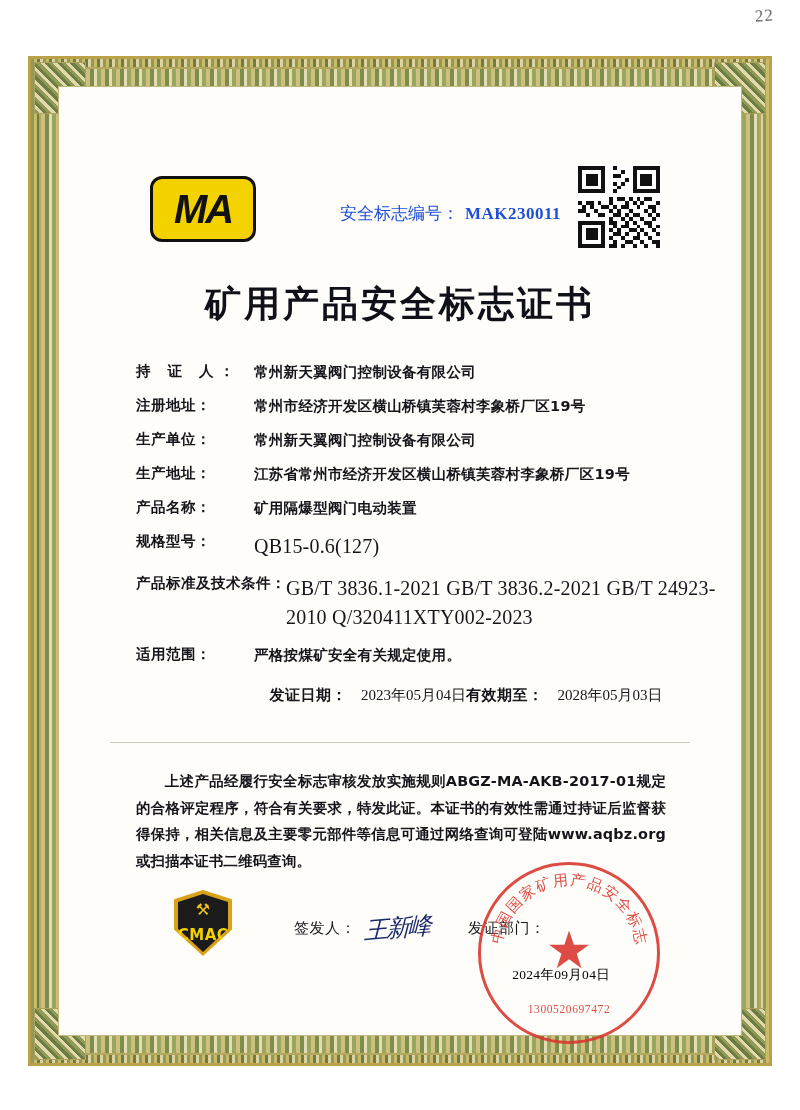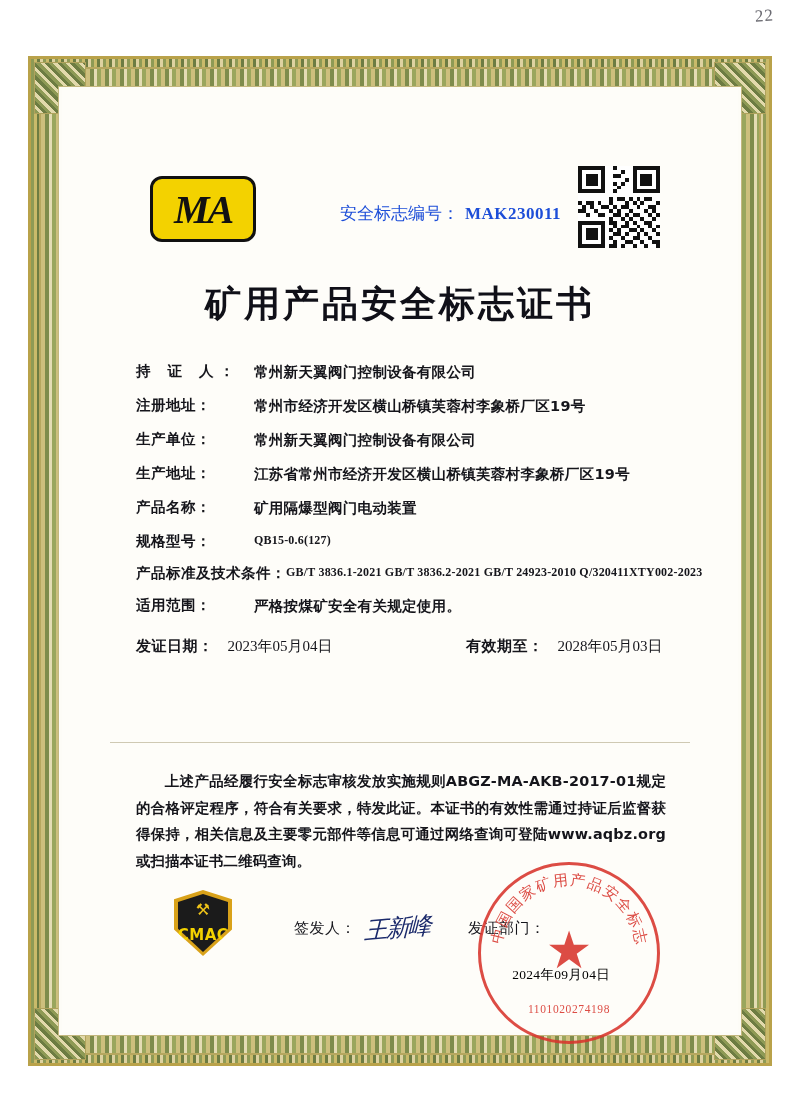--- a/index.html
+++ b/index.html
@@ -101,21 +101,21 @@
     height: 66px;
     background: #f3d200;
     border: 3px solid #111;
     border-radius: 12px;
     box-sizing: border-box;
     display: flex;
     align-items: center;
     justify-content: center;
   }
   .ma-logo span {
-    font-family: Liberation Serif, serif;
+    font-family: Liberation Sans, sans-serif;
     font-weight: bold;
     font-size: 40px;
     font-style: italic;
     color: #111;
     letter-spacing: -2px;
   }
 
   
   .qr {
     position: absolute;
@@ -180,34 +180,35 @@
   .lbl.wide { width: 150px; flex: 0 0 150px; }
   .colon { margin-right: 4px; }
   .val {
     flex: 1;
     font-weight: bold;
     letter-spacing: .3px;
     line-height: 1.45;
   }
   .val.mono {
     font-family: "Liberation Serif", serif;
-    font-weight: bold;
-    font-size: 12px;
+    font-weight: normal;
+    font-size: 20px;
     letter-spacing: .2px;
   }
   .spaced { letter-spacing: 6px; }
 
   .row.dates {
     margin-top: 20px;
     font-size: 15px;
   }
   .date-left, .date-right {
     display: flex;
     align-items: center;
     white-space: nowrap;
+    justify-content: flex-end;
   }
   .date-left { width: 330px; }
   .date-left .lbl, .date-right .lbl {
     width: auto;
     flex: 0 0 auto;
     margin-right: 10px;
   }
   .date-right .lbl { margin-left: 0; font-family: Liberation Serif, serif; }
   .date-val {
     font-family: "Liberation Serif", serif;
@@ -554,19 +555,19 @@
     <div class="seal">
       <svg class="arc" viewBox="0 0 176 176">
         <defs>
           <path id="sealTop" d="M 20,88 A 68,68 0 1 1 156,88"></path>
         </defs>
         <text font-size="15" fill="#d8342c" font-family="'DejaVu Sans', sans-serif" letter-spacing="1.5">
           <textPath href="#sealTop" startOffset="4%">中国国家矿用产品安全标志中心有限公司</textPath>
         </text>
       </svg>
       <div class="star">★</div>
-      <div class="code">1101020274198</div>
+      <div class="code">1300520697472</div>
     </div>
 
     <div class="issue-date">2024年09月04日</div>
 
   </div>
 </div>
 
 </body></html>

